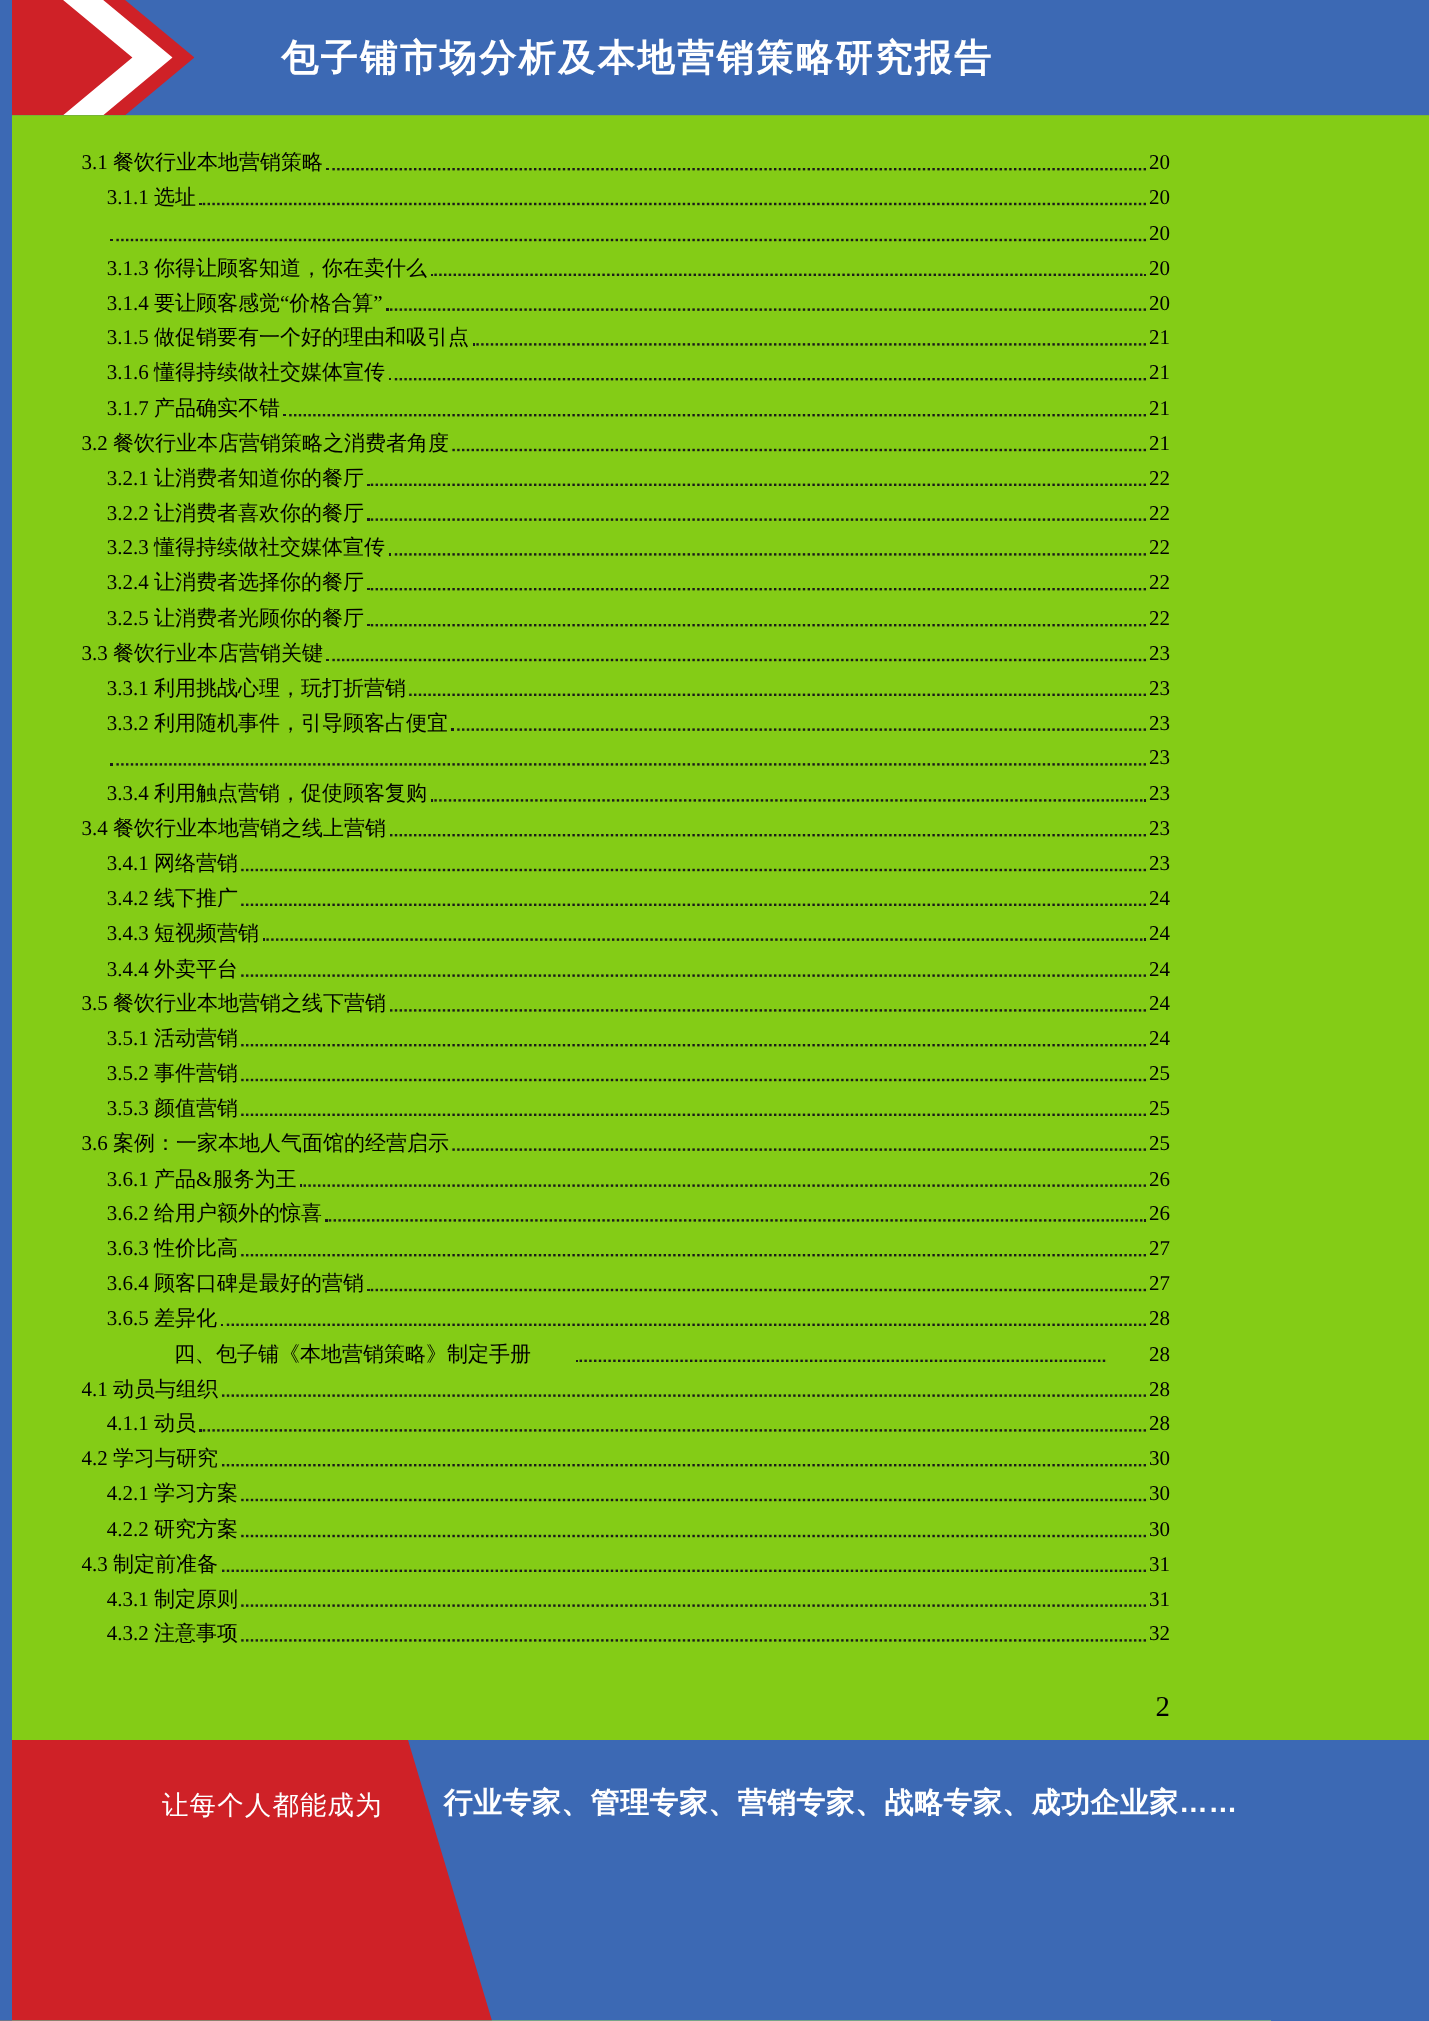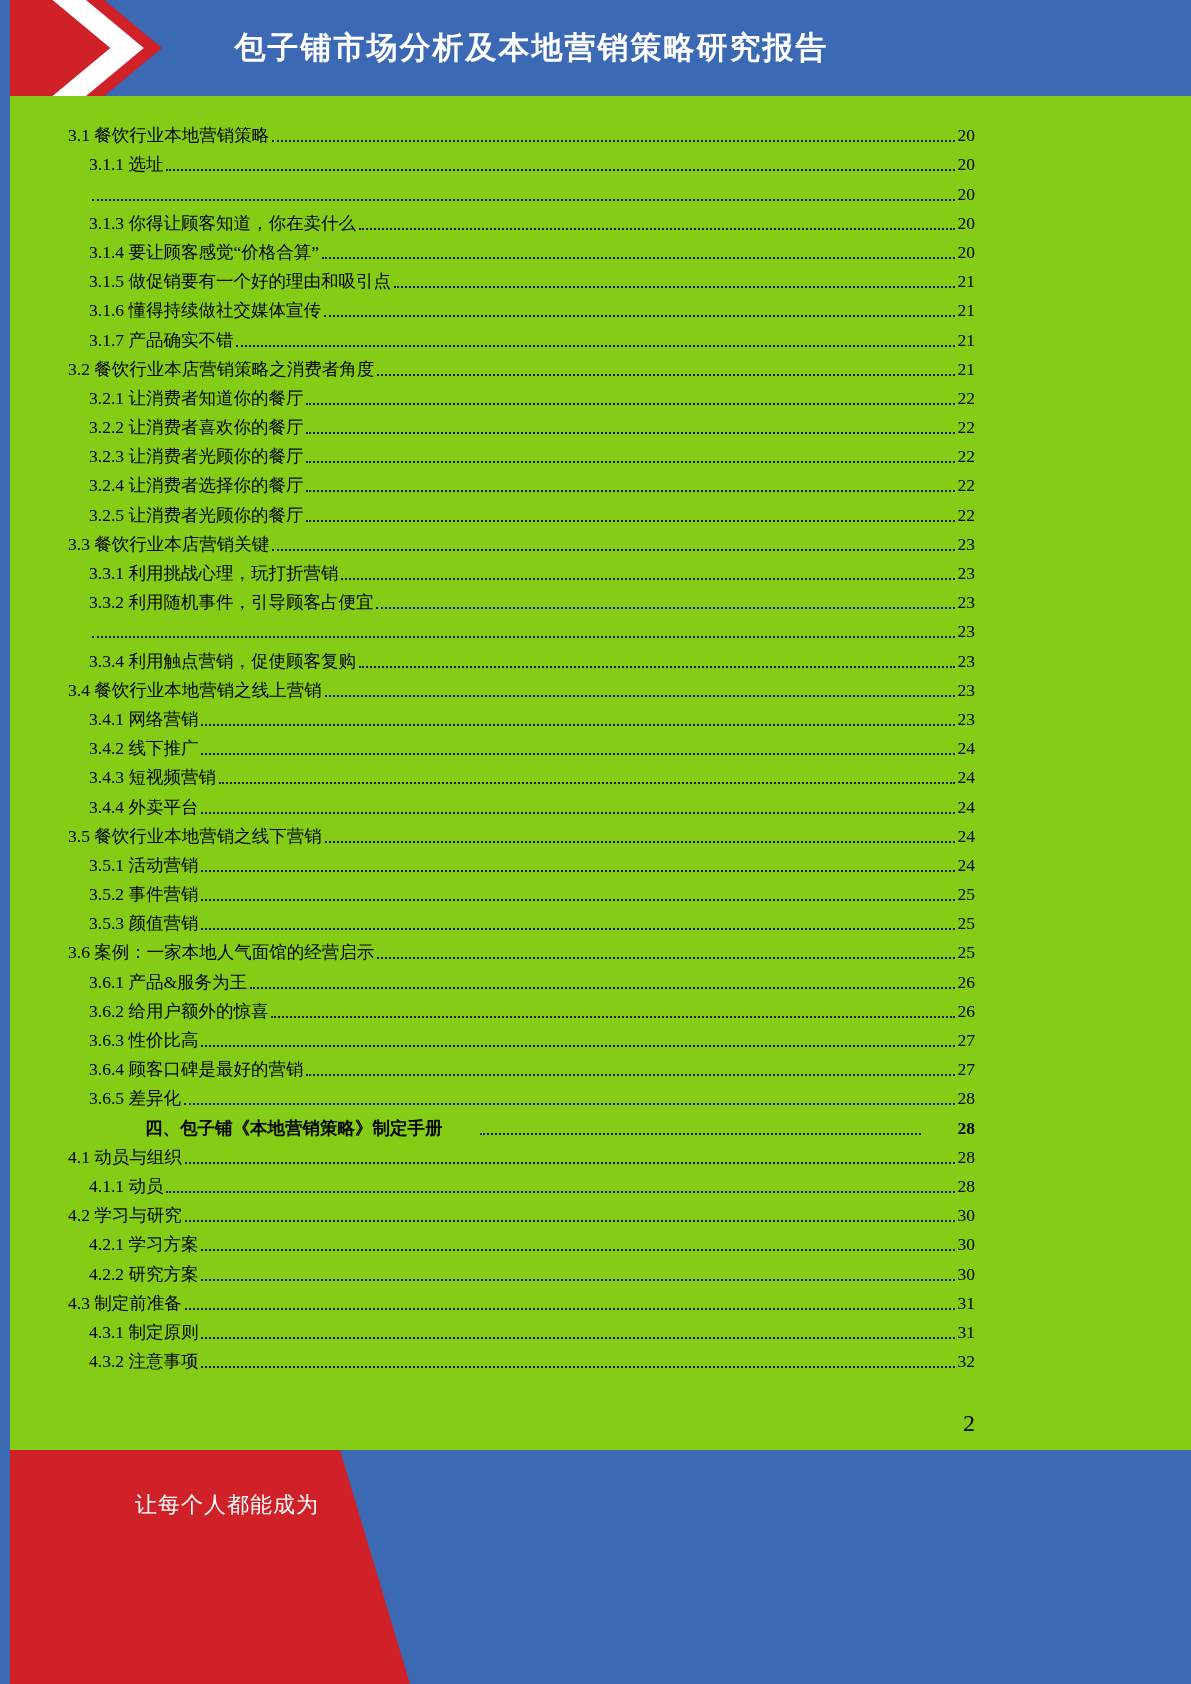--- a/index.html
+++ b/index.html
@@ -54,21 +54,21 @@
   .toc{
     position:absolute;top:120px;left:0;width:975px;
     margin:0;padding:0;
   }
   .toc-row{
     display:flex;align-items:flex-end;
     height:29.2px;
     font-size:17.5px;line-height:27px;
     white-space:nowrap;
   }
-  .toc-row.level-1{margin-left:145px;font-weight:bold;gap:34px;}
+  .toc-row.level-1{margin-left:145px;font-weight:normal;gap:34px;}
   .toc-row.level-2{margin-left:68px;}
   .toc-row.level-3{margin-left:89px;}
   .toc-label{flex:0 0 auto;}
   .leader{
     flex:1 1 auto;
     border-bottom:2px dotted var(--dot-leader);
     margin:0 3px 7px 3px;
     min-width:20px;
   }
   .toc-row.level-1 .leader{border-bottom-width:2.5px;}
@@ -178,21 +178,21 @@
       <span class="toc-page">22</span>
     </div>
 
     <div class="toc-row level-3">
       <span class="toc-label">3.2.2 让消费者喜欢你的餐厅</span>
       <span class="leader"></span>
       <span class="toc-page">22</span>
     </div>
 
     <div class="toc-row level-3">
-      <span class="toc-label">3.2.3 让消费者光顾你的餐厅</span>
+      <span class="toc-label">3.2.3 懂得持续做社交媒体宣传</span>
       <span class="leader"></span>
       <span class="toc-page">22</span>
     </div>
 
     <div class="toc-row level-3">
       <span class="toc-label">3.2.4 让消费者选择你的餐厅</span>
       <span class="leader"></span>
       <span class="toc-page">22</span>
     </div>
 
@@ -375,15 +375,16 @@
       <span class="leader"></span>
       <span class="toc-page">32</span>
     </div>
   </div>
 
   <div class="page-number">2</div>
 
   <div class="footer">
     <div class="footer-red"></div>
     <div class="footer-slogan-left">让每个人都能成为</div>
+    <div class="footer-slogan-right">行业专家、管理专家、营销专家、战略专家、成功企业家……</div>
   </div>
 
 </div>
 
 </body></html>

